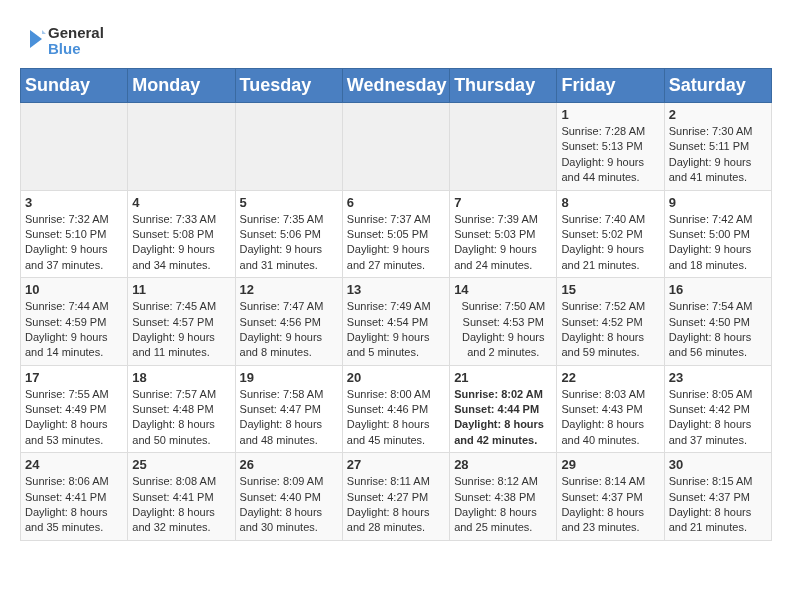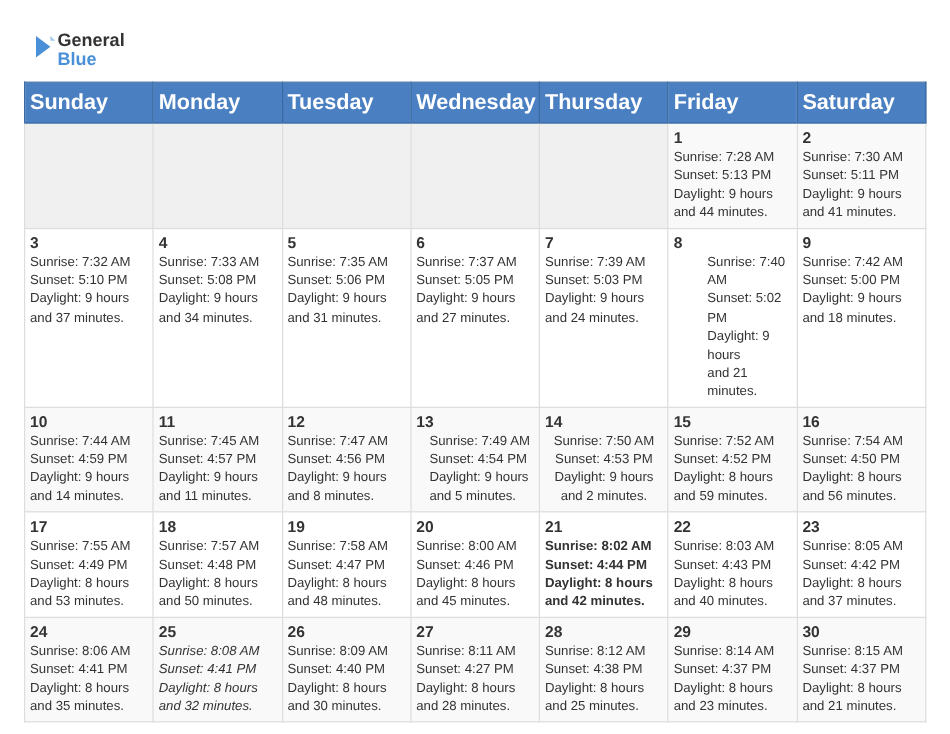--- a/index.html
+++ b/index.html
@@ -160,21 +160,21 @@
         </td>
         <td>
           <span class="day-number">7</span>
           <div class="day-info" style="white-space: pre-line;">Sunrise: 7:39 AM
 Sunset: 5:03 PM
 Daylight: 9 hours
 and 24 minutes.</div>
         </td>
         <td>
           <span class="day-number">8</span>
-          <div class="day-info" style="white-space: pre-line; margin-left: 28px;">Sunrise: 7:40 AM
+          <div class="day-info" style="white-space: pre-line;">Sunrise: 7:40 AM
 Sunset: 5:02 PM
 Daylight: 9 hours
 and 21 minutes.</div>
         </td>
         <td>
           <span class="day-number">9</span>
           <div class="day-info" style="white-space: pre-line;">Sunrise: 7:42 AM
 Sunset: 5:00 PM
 Daylight: 9 hours
 and 18 minutes.</div>
@@ -197,21 +197,21 @@
         </td>
         <td>
           <span class="day-number">12</span>
           <div class="day-info" style="white-space: pre-line;">Sunrise: 7:47 AM
 Sunset: 4:56 PM
 Daylight: 9 hours
 and 8 minutes.</div>
         </td>
         <td>
           <span class="day-number">13</span>
-          <div class="day-info" style="white-space: pre-line; margin-left: 11px;">Sunrise: 7:49 AM
+          <div class="day-info" style="white-space: pre-line;">Sunrise: 7:49 AM
 Sunset: 4:54 PM
 Daylight: 9 hours
 and 5 minutes.</div>
         </td>
         <td>
           <span class="day-number">14</span>
           <div class="day-info" style="white-space: pre-line; text-align: center;">Sunrise: 7:50 AM
 Sunset: 4:53 PM
 Daylight: 9 hours
 and 2 minutes.</div>
@@ -285,21 +285,21 @@
       <tr>
         <td>
           <span class="day-number">24</span>
           <div class="day-info" style="white-space: pre-line;">Sunrise: 8:06 AM
 Sunset: 4:41 PM
 Daylight: 8 hours
 and 35 minutes.</div>
         </td>
         <td>
           <span class="day-number">25</span>
-          <div class="day-info" style="white-space: pre-line; font-style: italic;">Sunrise: 8:08 AM
+          <div class="day-info" style="white-space: pre-line;">Sunrise: 8:08 AM
 Sunset: 4:41 PM
 Daylight: 8 hours
 and 32 minutes.</div>
         </td>
         <td>
           <span class="day-number">26</span>
           <div class="day-info" style="white-space: pre-line;">Sunrise: 8:09 AM
 Sunset: 4:40 PM
 Daylight: 8 hours
 and 30 minutes.</div>

